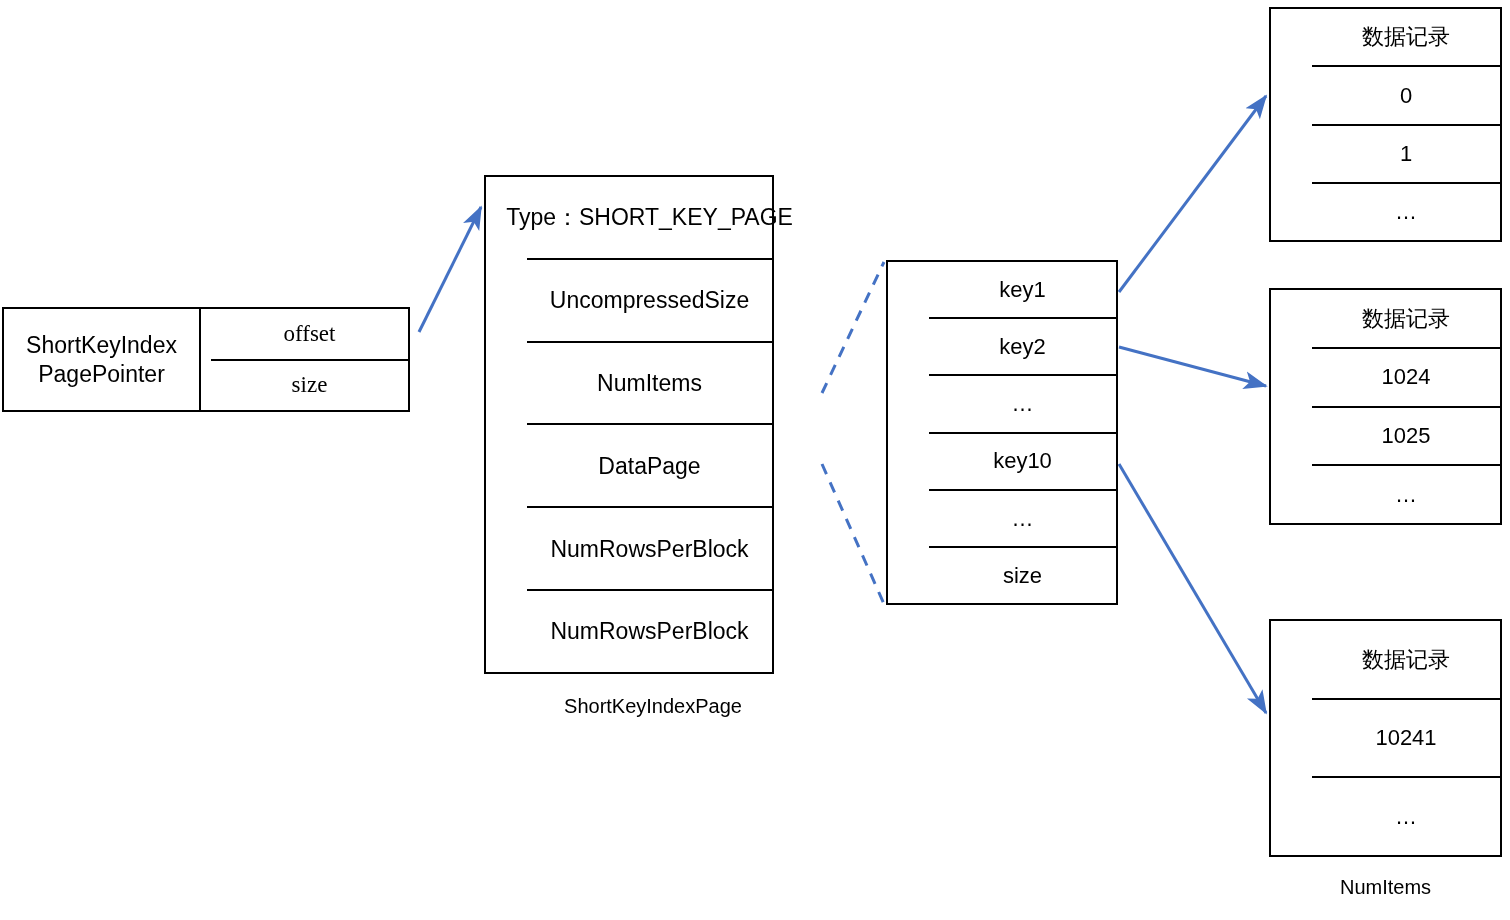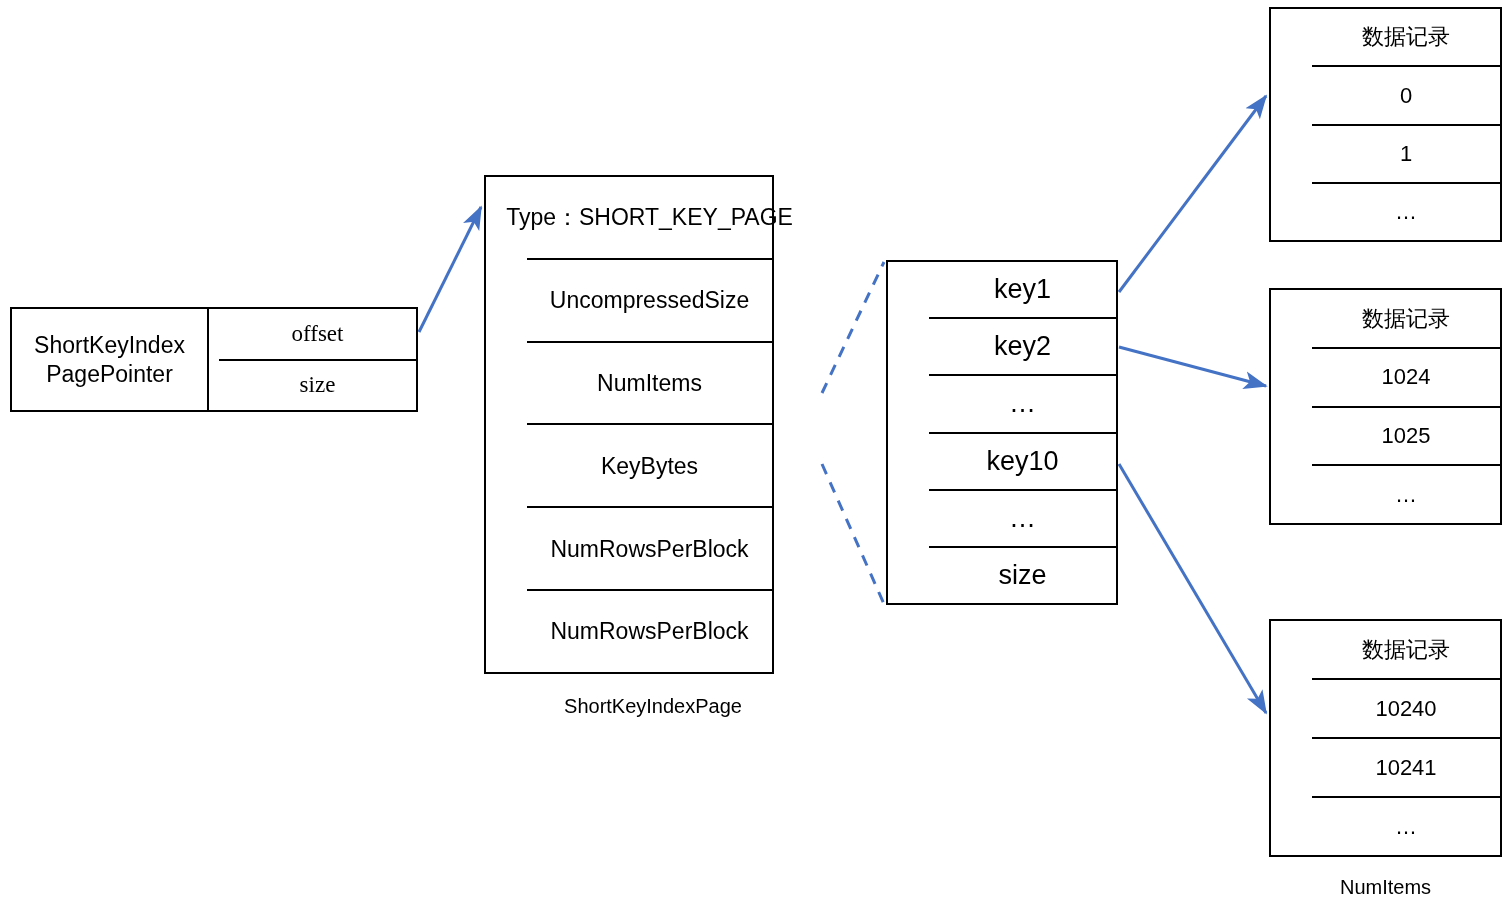--- a/index.html
+++ b/index.html
@@ -48,21 +48,21 @@
     text-align: center;
     line-height: 1.15;
     white-space: nowrap;
   }
   .vrow:last-child {
     border-bottom: none;
   }
 
   
   #pointer-box {
-    left: 10px;
+    left: 2px;
     top: 307px;
     width: 408px;
     height: 105px;
     display: flex;
     flex-direction: row;
     gap: 10px;
   }
   #pointer-label-cell {
     width: 197px;
     border-right: 2.5px solid #000000;
@@ -96,21 +96,21 @@
   }
 
   
   #key-box {
     left: 886px;
     top: 260px;
     width: 232px;
     height: 345px;
   }
   #key-box .vrow {
-    font-size: 27px;
+    font-size: 22px;
   }
 
   
   .datapage {
     left: 1269px;
     width: 233px;
   }
   .datapage .vrow {
     font-size: 22px;
   }
@@ -174,21 +174,21 @@
     <div id="pointer-fields">
       <div class="vrow">offset</div>
       <div class="vrow">size</div>
     </div>
   </div>
 
   <div class="box vtable" id="skip-box">
     <div class="vrow">Type：SHORT_KEY_PAGE</div>
     <div class="vrow">UncompressedSize</div>
     <div class="vrow">NumItems</div>
-    <div class="vrow">KeyBytes</div>
+    <div class="vrow">DataPage</div>
     <div class="vrow">NumRowsPerBlock</div>
     <div class="vrow">NumRowsPerBlock</div>
   </div>
   <div class="caption" id="caption-skip">ShortKeyIndexPage</div>
 
   <div class="box vtable" id="key-box">
     <div class="vrow">key1</div>
     <div class="vrow">key2</div>
     <div class="vrow">…</div>
     <div class="vrow">key10</div>
@@ -205,20 +205,19 @@
 
   <div class="box vtable datapage" id="datapage-1">
     <div class="vrow header">数据记录</div>
     <div class="vrow">1024</div>
     <div class="vrow">1025</div>
     <div class="vrow">…</div>
   </div>
 
   <div class="box vtable datapage" id="datapage-2">
     <div class="vrow header">数据记录</div>
-    <div class="vrow">10240</div>
     <div class="vrow">10241</div>
     <div class="vrow">…</div>
   </div>
 
   <div class="caption" id="caption-datapage">NumItems</div>
 
 </div>
 
 </body></html>

